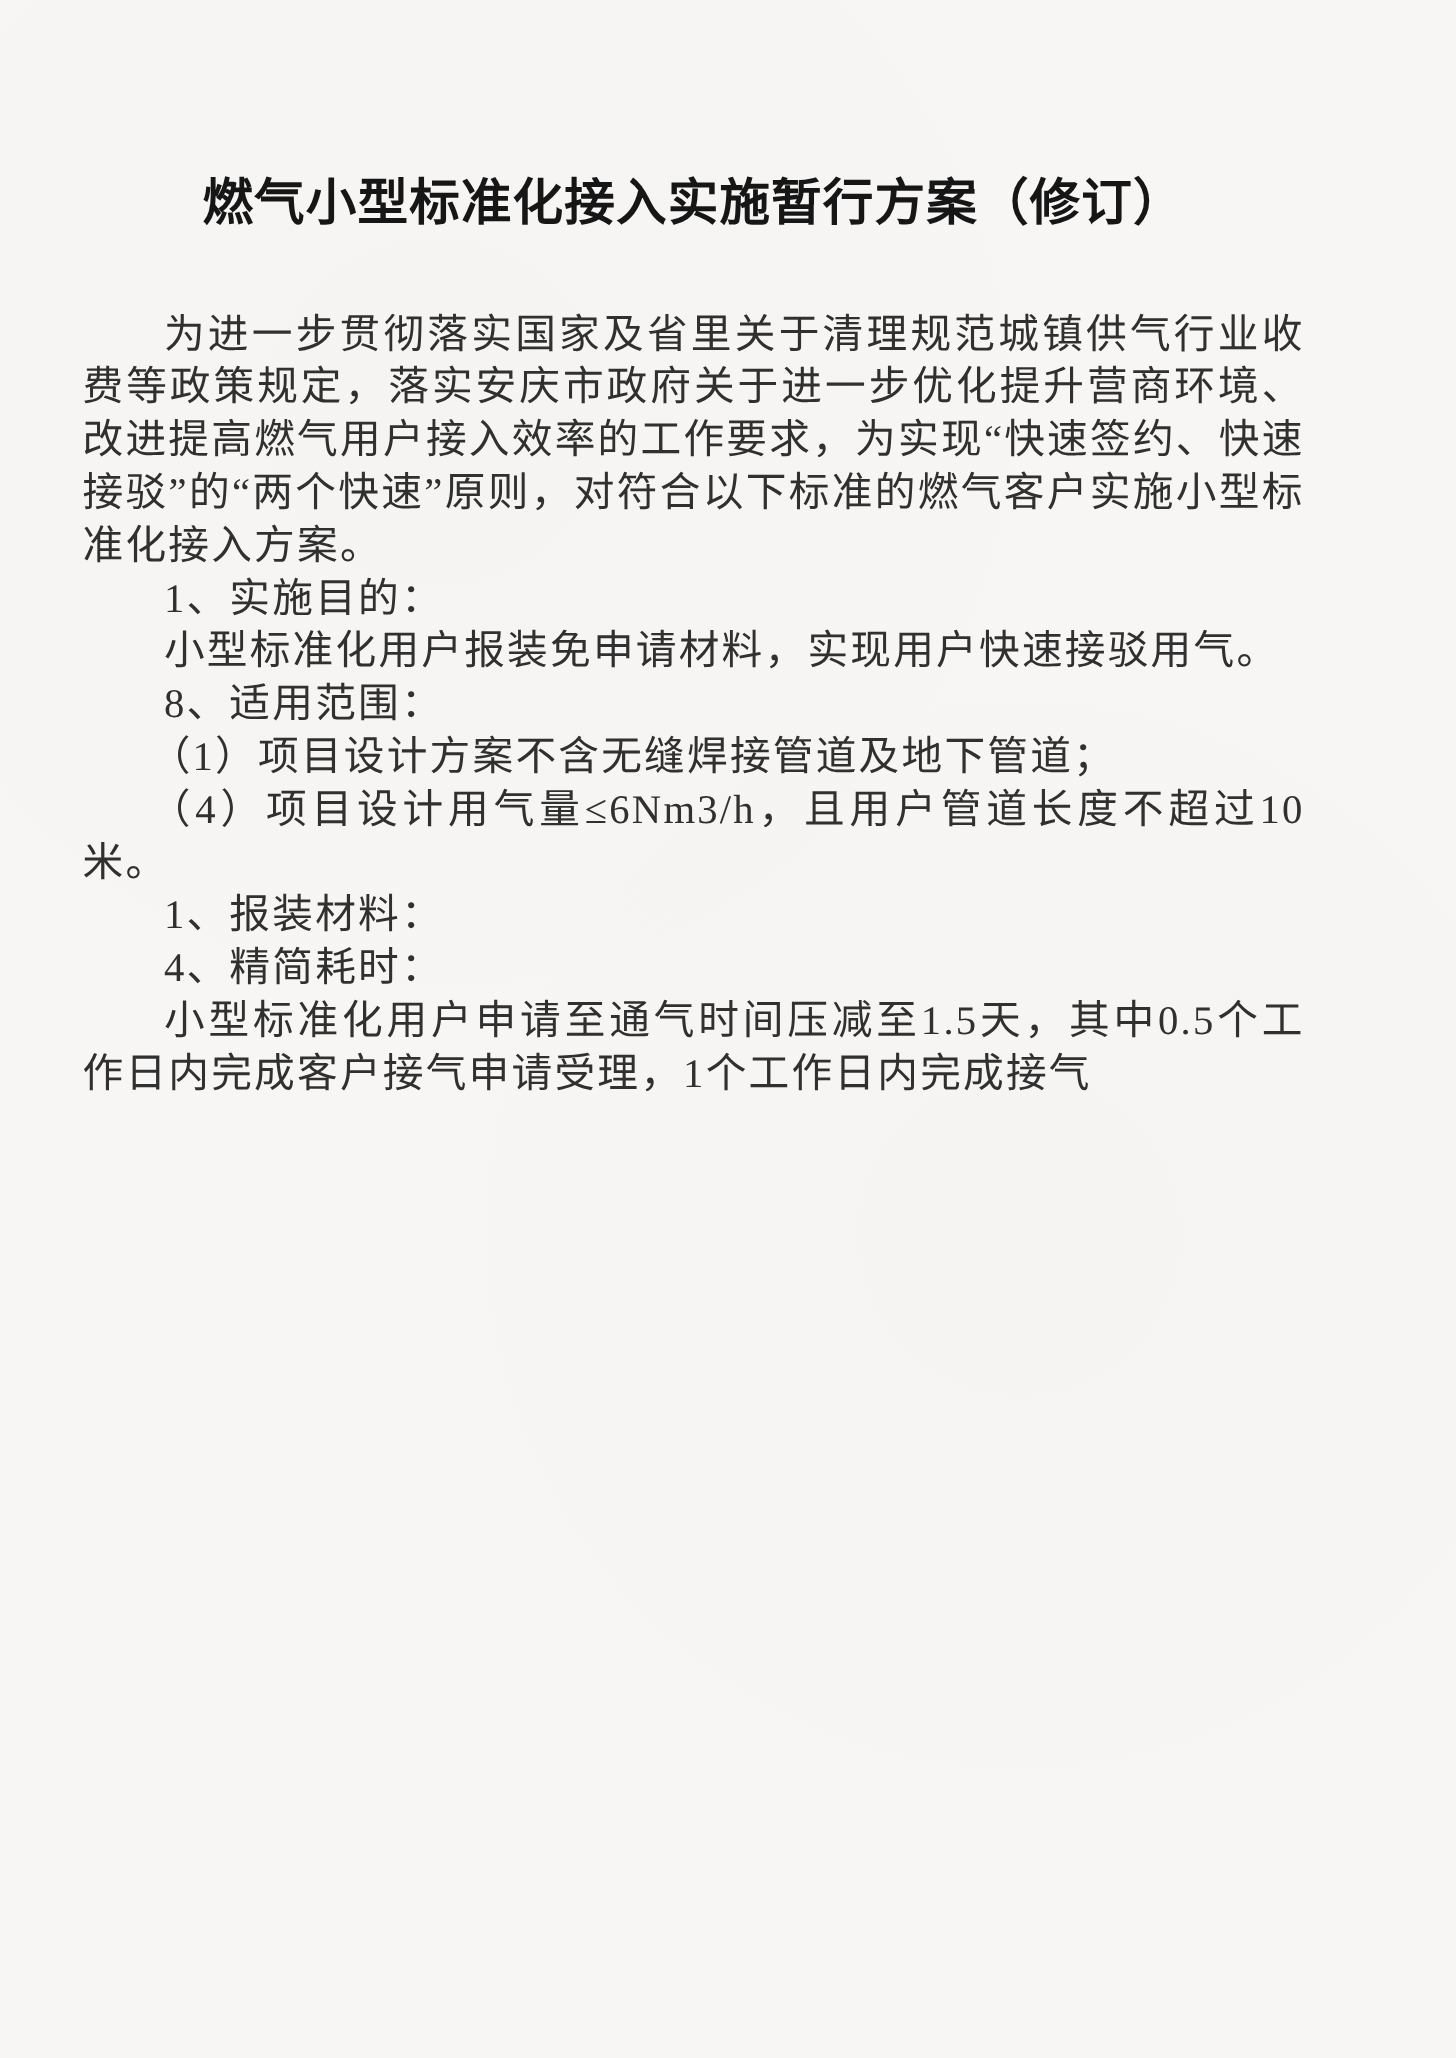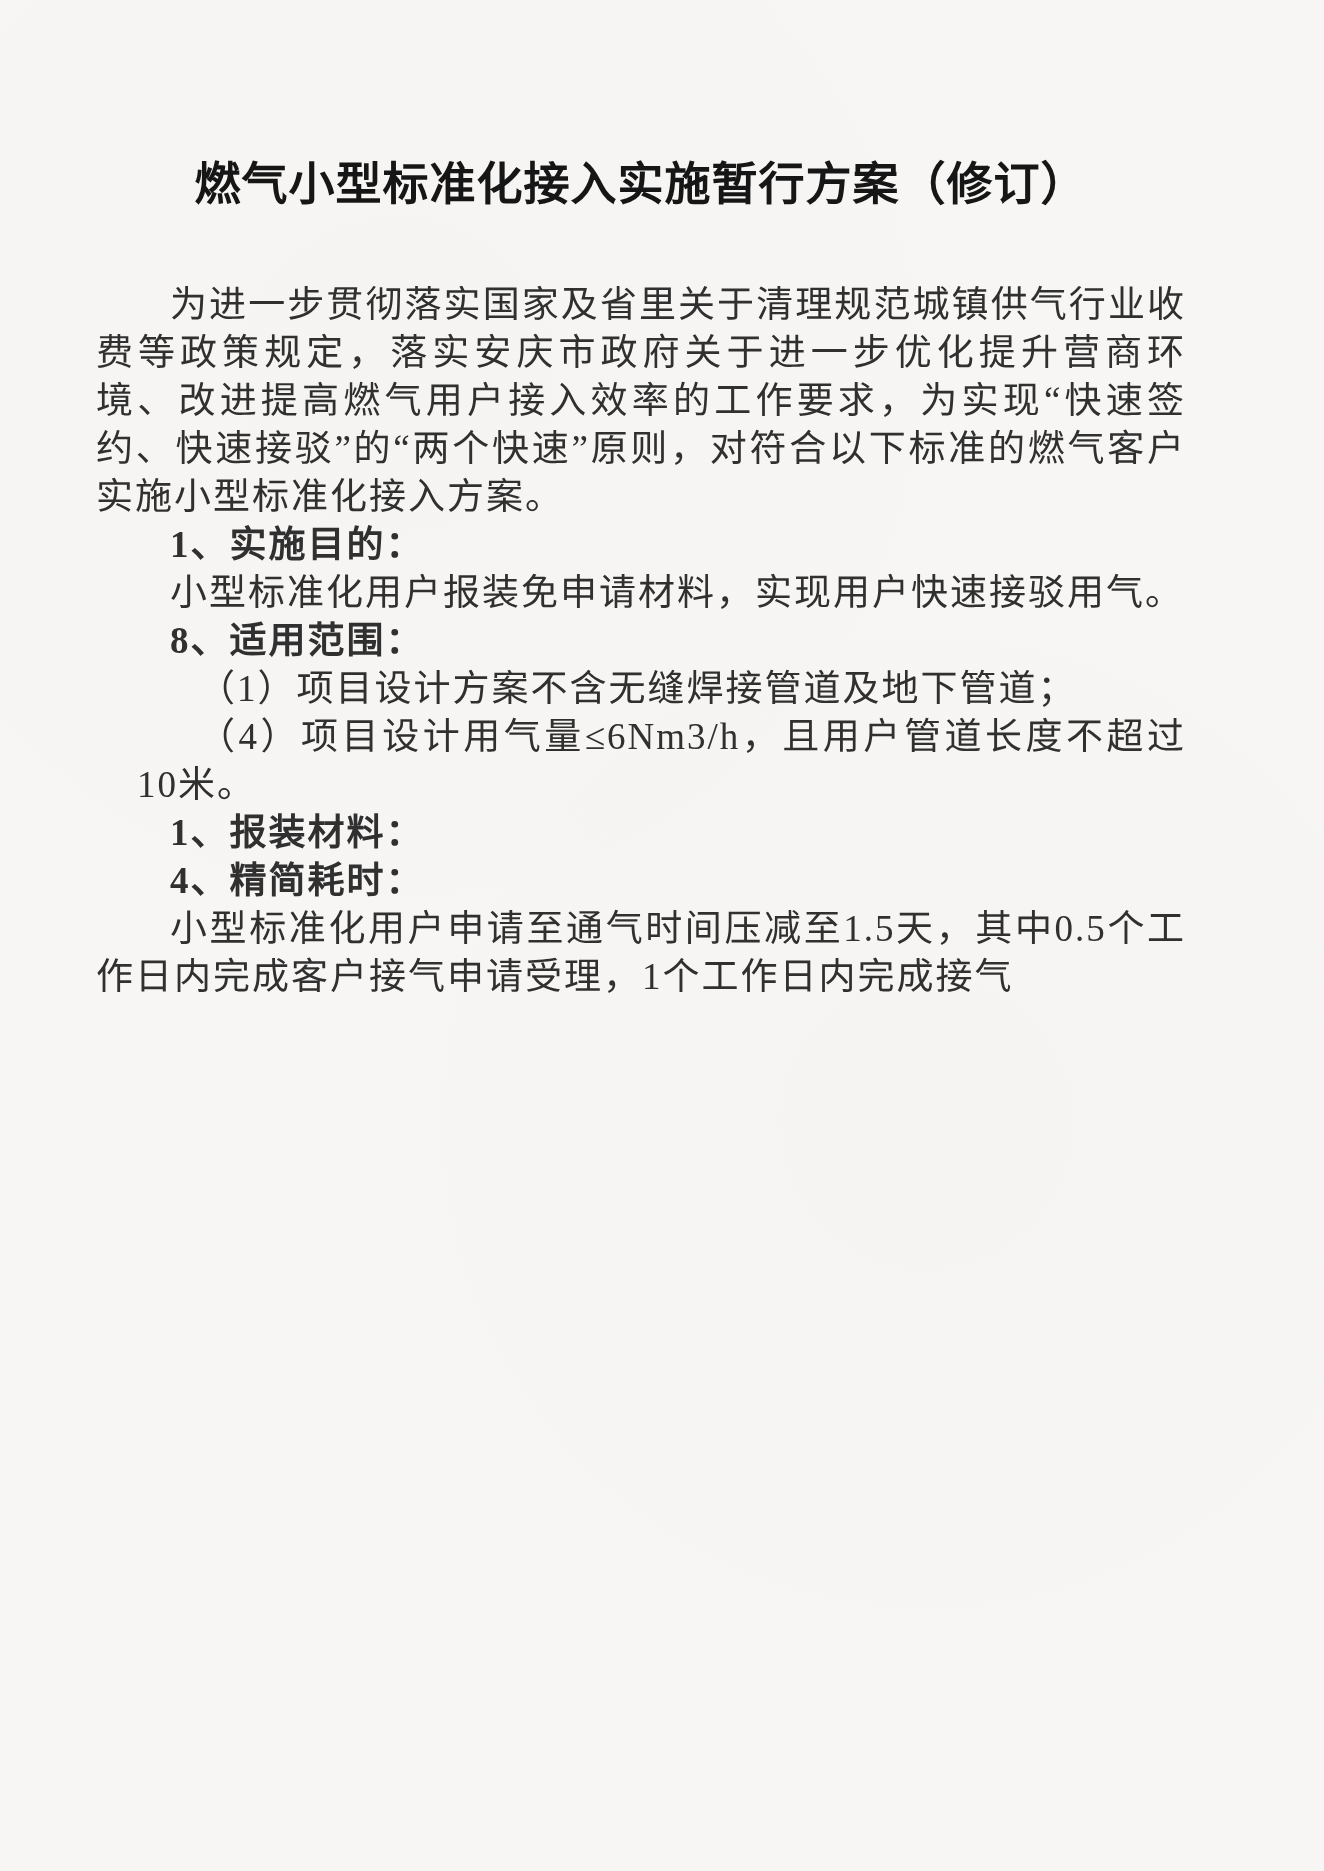--- a/index.html
+++ b/index.html
@@ -12,21 +12,21 @@
     height: 1871px;
     background: #f7f6f4;
     font-family: "Liberation Serif", "DejaVu Serif", serif;
     color: #2f2f2f;
     overflow: hidden;
   }
   .page {
     box-sizing: border-box;
     width: 1324px;
     height: 1871px;
-    padding: 152px 138px 0 96px;
+    padding: 152px 138px 0 75px;
     background:
       radial-gradient(circle at 30% 20%, rgba(0,0,0,0.008), transparent 40%),
       radial-gradient(circle at 70% 60%, rgba(0,0,0,0.008), transparent 45%),
       #f7f6f4;
   }
   .doc-title {
     margin: 0 0 62px 0;
     font-size: 46px;
     line-height: 1.45;
     font-weight: bold;
@@ -40,22 +40,22 @@
   }
   .doc-block {
     margin: 0;
     font-size: 37px;
     line-height: 48px;
     letter-spacing: 2px;
     text-align: justify;
     color: #303030;
   }
   .doc-block.paragraph { text-indent: 2em; }
-  .doc-block.heading   { text-indent: 2em; font-weight: bold; }
-  .doc-block.list-item { text-indent: 1.65em; margin-left: 41px; }
+  .doc-block.heading   { text-indent: 2em; }
+  .doc-block.list-item { text-indent: 1.65em; }
 </style>
 </head>
 <body>
 
 <div class="page">
   <h1 class="doc-title">燃气小型标准化接入实施暂行方案（修订）</h1>
   <div class="doc-body">
       <p class="doc-block paragraph">为进一步贯彻落实国家及省里关于清理规范城镇供气行业收费等政策规定，落实安庆市政府关于进一步优化提升营商环境、改进提高燃气用户接入效率的工作要求，为实现“快速签约、快速接驳”的“两个快速”原则，对符合以下标准的燃气客户实施小型标准化接入方案。</p>
       <p class="doc-block heading">1、实施目的：</p>
       <p class="doc-block paragraph">小型标准化用户报装免申请材料，实现用户快速接驳用气。</p>

